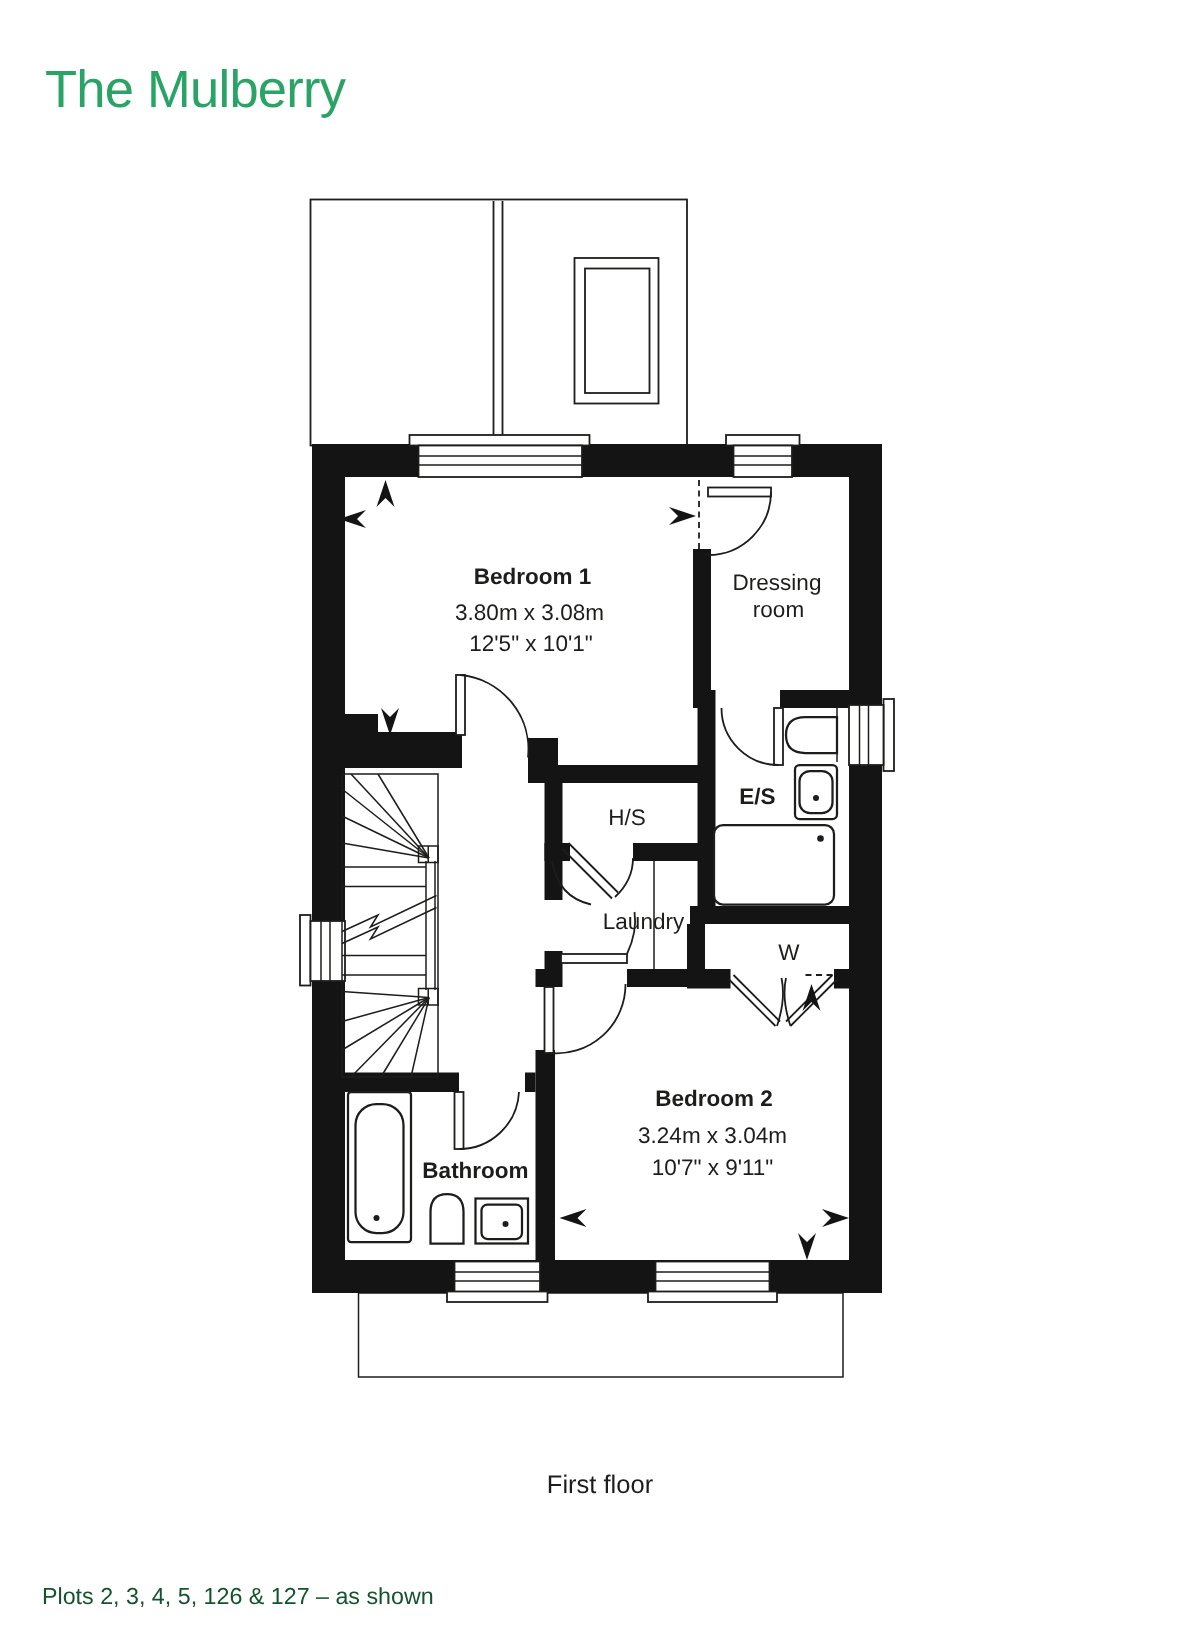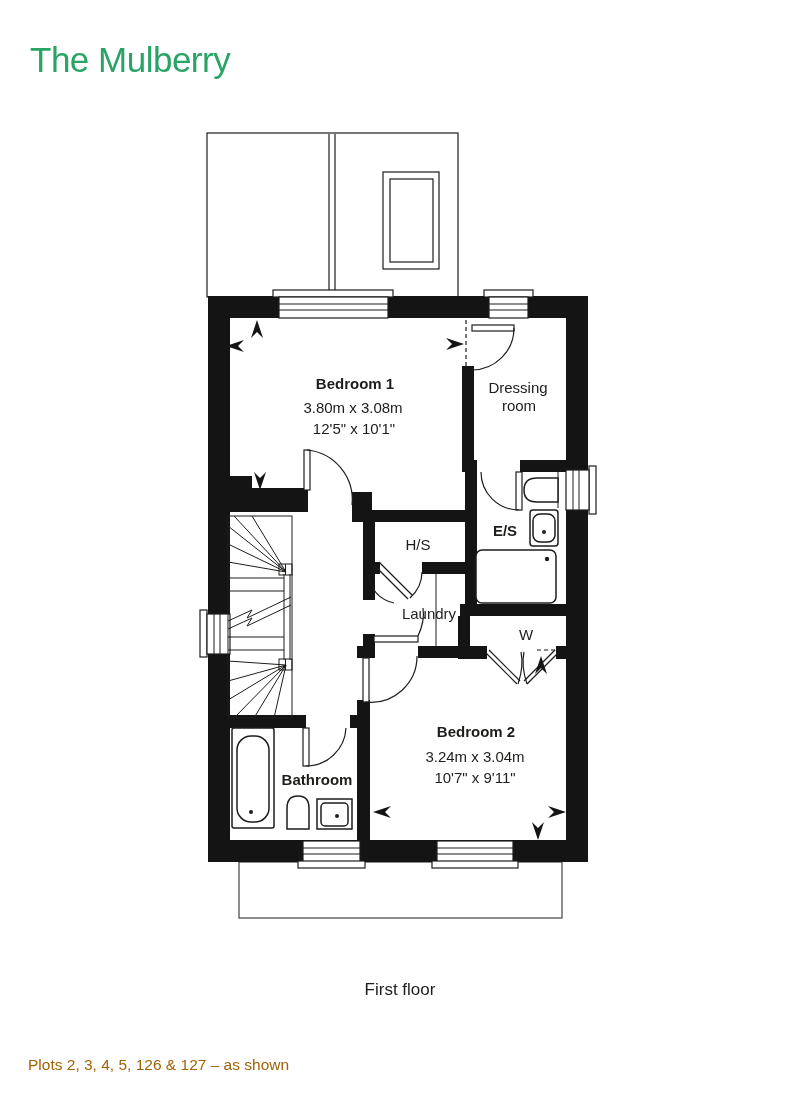--- a/index.html
+++ b/index.html
@@ -10,21 +10,21 @@
   .page-title{
     position:absolute;left:30px;top:40px;margin:0;
     font-size:35px;font-weight:400;letter-spacing:-0.5px;color:#2aa366;
   }
   .plan-svg{position:absolute;left:0;top:0;}
   .floor-caption{
     position:absolute;left:0;top:980px;width:800px;text-align:center;
     font-size:17px;color:#1d1d1b;
   }
   .plots-note{
-    position:absolute;left:28px;top:1056px;font-size:15.5px;color:#a16207;
+    position:absolute;left:28px;top:1056px;font-size:15.5px;color:#14532d;
   }
   
   .wl{fill:#141414;stroke:none;}
   .ln{fill:none;stroke:#1d1d1b;stroke-width:1.2;}
   .thin{fill:none;stroke:#1d1d1b;stroke-width:1;}
   .win{fill:#ffffff;stroke:#1d1d1b;stroke-width:1.2;}
   .fx{fill:#ffffff;stroke:#1d1d1b;stroke-width:1.5;}
   .dr{fill:none;stroke:#1d1d1b;stroke-width:1.2;}
   .leaf{fill:#ffffff;stroke:#1d1d1b;stroke-width:1.2;}
   .dash{fill:none;stroke:#1d1d1b;stroke-width:1.2;stroke-dasharray:4 3;}

